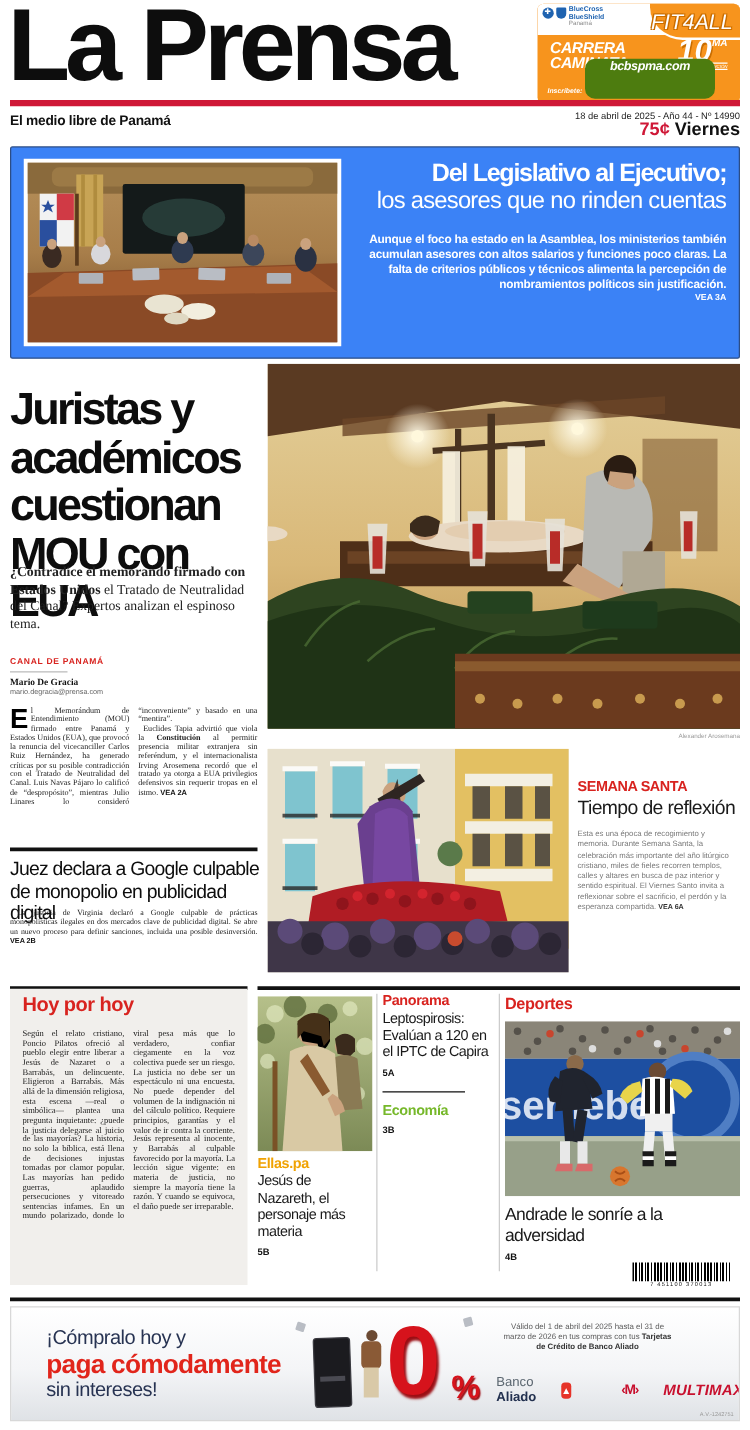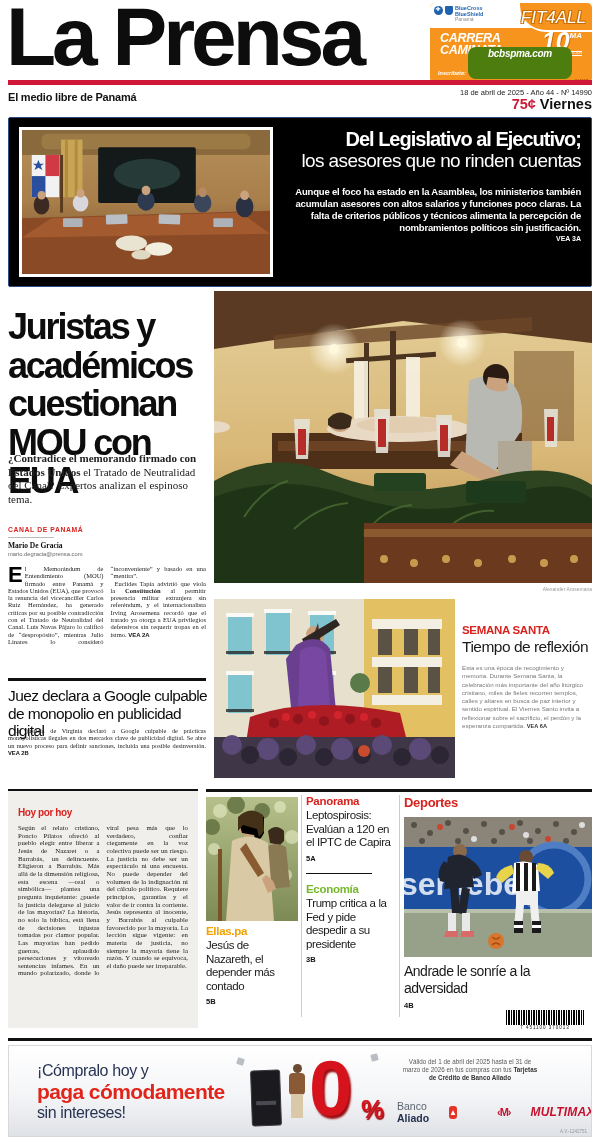--- a/index.html
+++ b/index.html
@@ -38,21 +38,21 @@
                   text-shadow:1px 1px 0 #c96d00; }
   .edition .sup { font-size:8px; font-weight:bold; vertical-align:12px; }
   .edition .word { font-size:3.5px; display:block; text-align:right; margin-top:-3px; }
   .inscribete { position:absolute; left:8px; bottom:7px; font-size:5.5px; font-weight:bold; color:#fff; }
   .cta-pill { position:absolute; left:38px; bottom:4px; width:104px; height:32px; background:#4d7c0f;
               border-radius:8px; color:#fff; font-size:10px; font-weight:bold; text-align:center;
               line-height:14px; letter-spacing:-0.3px; }
   .ad-top .ref { position:absolute; right:3px; bottom:0.5px; font-size:3.5px; color:#9a3c00; font-style:normal; }
 
   
-  .feature { left:8px; top:117px; width:584px; height:170px; background:#000000;
+  .feature { left:8px; top:117px; width:584px; height:170px; background:#3b82f6;
              border:1px solid #2c4d86; border-radius:2px; }
   .feature-photo { position:absolute; left:10px; top:9px; width:254px; height:150px; background:#fff;
                    padding:3px; }
   .feature-photo svg { width:100%; height:100%; display:block; }
   .feature-text { position:absolute; left:274px; top:10px; width:298px; text-align:right; color:#fff; }
   .feature-title-b { font-size:20px; font-weight:bold; letter-spacing:-1px; line-height:22px; }
   .feature-title-l { font-size:19px; font-weight:normal; letter-spacing:-0.6px; line-height:21px; }
   .feature-body { margin-top:15px; font-size:9.5px; font-weight:bold; line-height:12px;
                   letter-spacing:-0.2px; }
   .feature-vea { margin-top:1px; font-size:7px; font-weight:bold; }
@@ -92,21 +92,21 @@
                    letter-spacing:-0.3px; }
   .semana-title { left:462px; top:638px; font-size:15.5px; font-weight:normal; letter-spacing:-0.5px;
                   color:#1a1a1a; }
   .semana-body { left:462px; top:664px; width:129px; font-size:6.2px; line-height:8.3px; color:#787878; }
   .semana-body .vea { color:#333; }
 
   
   .rule-hoy { left:8px; top:789px; width:190px; height:2.5px; background:#111; }
   .rule-right { left:206px; top:789px; width:386px; height:2.5px; background:#111; }
   .hoy-box { left:8px; top:791px; width:190px; height:237px; background:#f1efec; }
-  .hoy-title { position:absolute; left:10px; top:16px; font-size:10px; font-weight:bold; color:#d8231f;
+  .hoy-title { position:absolute; left:10px; top:5px; font-size:16px; font-weight:bold; color:#d8231f;
                letter-spacing:-0.4px; }
   .hoy-body { position:absolute; left:10px; top:33px; width:170px; height:196px; overflow:hidden;
               column-count:2; column-gap:7px; font-family:"Liberation Serif", serif;
               font-size:6.8px; line-height:7.65px; text-align:justify; color:#1a1a1a; }
   .vline { width:1px; background:#ccc; top:795px; height:222px; }
 
   .col-ellas { left:206px; top:795px; width:92px; }
   .jesus-photo { position:absolute; left:0; top:2px; width:92px; height:124px; }
   .sec-kicker { font-size:11.5px; font-weight:bold; letter-spacing:-0.3px; }
   .orange { color:#f0a202; } .red { color:#d8231f; } .green { color:#76b82a; }
@@ -472,32 +472,31 @@
         <path d="M32 20 q12 -12 25 -2 l1 16 -5 6 -2 -8 -14 -4 -5 6 z" fill="#453018"></path>
         <path d="M36 40 q8 6 16 0 l0 8 -16 0 z" fill="#453018"></path>
         <path d="M26 44 q18 -10 36 2 l6 78 -48 0 z" fill="#d9c9a4"></path>
         <path d="M40 46 l18 30 -6 4 -18 -28 z" fill="#8a5a30"></path>
         <rect x="12" y="52" width="4" height="72" fill="#7a5226"></rect>
         <path d="M60 78 q8 4 10 14 l-8 4 -6 -14 z" fill="#caa27e"></path>
       </svg>
     </div>
     <div class="ellas-text">
       <div class="sec-kicker orange">Ellas.pa</div>
-      <div class="sec-headline">Jesús de Nazareth, el depender más contado</div>
+      <div class="sec-headline">Jesús de Nazareth, el personaje más materia</div>
       <div class="sec-page">5B</div>
     </div>
   </div>
 
   <div class="abs col-pan">
     <div class="sec-kicker red">Panorama</div>
     <div class="sec-headline">Leptospirosis: Evalúan a 120 en el IPTC de Capira</div>
     <div class="sec-page">5A</div>
     <div class="pan-divider"></div>
     <div class="sec-kicker green">Economía</div>
-    <div class="sec-headline">Trump critica a la Fed y pide despedir a su presidente</div>
     <div class="sec-page">3B</div>
   </div>
 
   <div class="abs col-dep">
     <div class="sec-kicker red" style="font-size:13px">Deportes</div>
     <div class="soccer-photo">
       <svg viewBox="0 0 188 140" preserveAspectRatio="none">
         <rect width="188" height="30" fill="#8a8578"></rect>
         <g fill="#55514a">
             <circle cx="10" cy="8" r="3"></circle>

